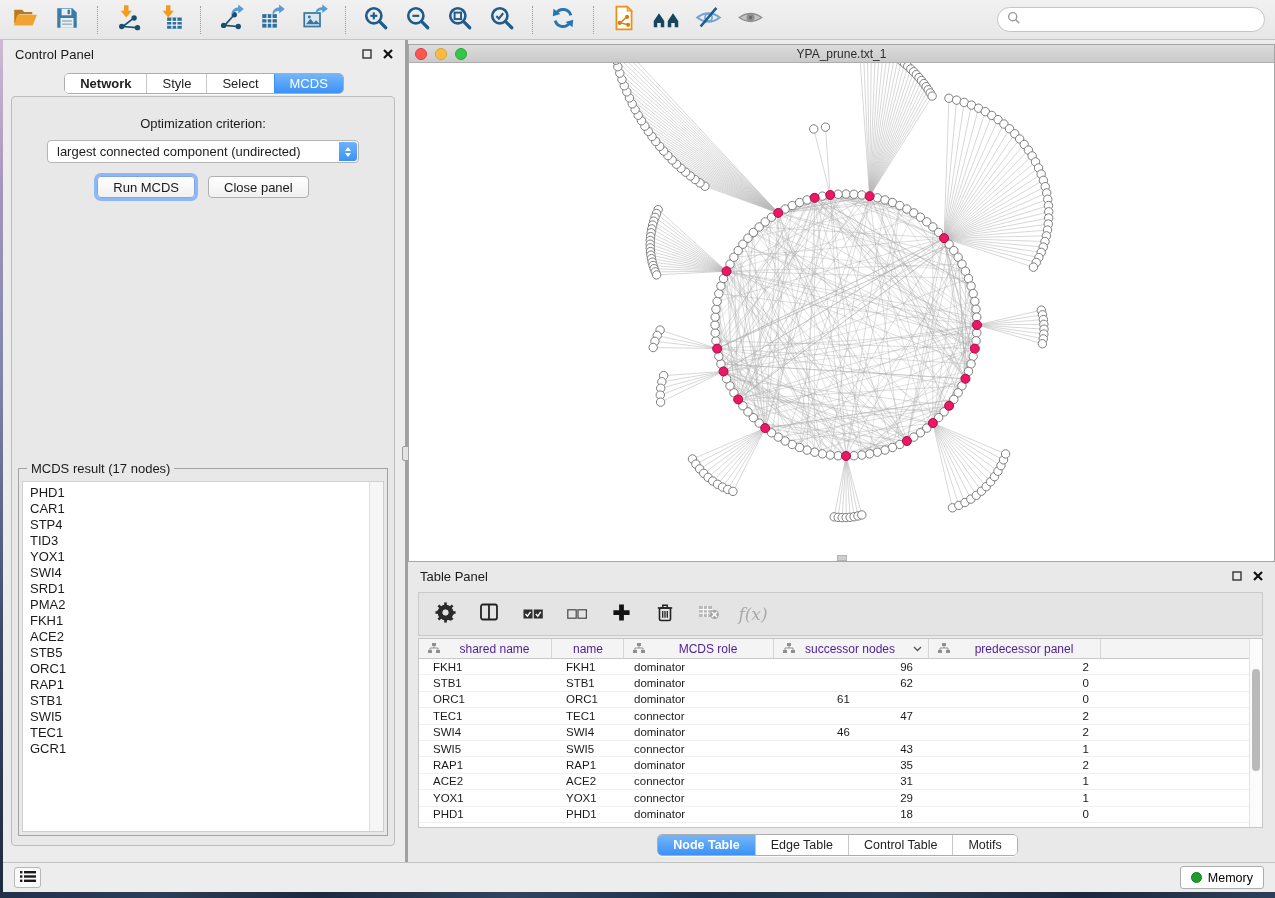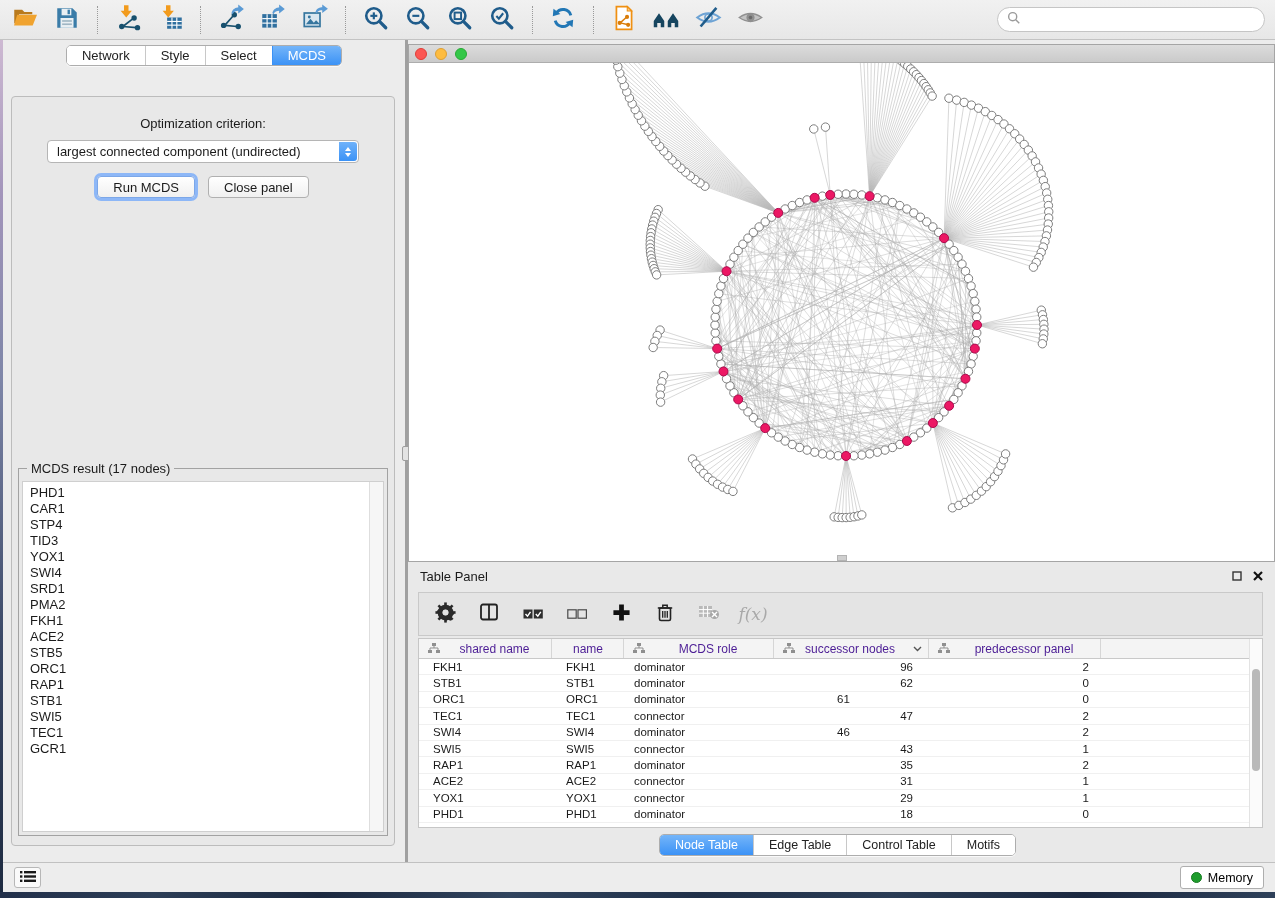--- a/index.html
+++ b/index.html
@@ -23,21 +23,21 @@
     background:linear-gradient(90deg,#22304a 0%,#2c3e57 12%,#1c2940 25%,#31445e 40%,#203049 55%,#2a3c55 70%,#1b2840 85%,#2e4059 100%); }
 
   
   .control-panel { position:absolute; left:3px; top:40px; width:402px; height:822px; background:#ececec; }
   .panel-header { height:28px; display:flex; align-items:center; padding:0 12px; font-size:13px; }
   .ph-icons { margin-left:auto; display:flex; gap:11px; align-items:center; }
   .cp-tabs-row { display:flex; justify-content:center; margin-top:5px; }
   .seg { display:inline-flex; border:1px solid #adadad; border-radius:5px; overflow:hidden; background:#fff; height:21px;
     box-shadow:0 1px 0 rgba(255,255,255,.7); }
   .seg .seg-item { font-size:13px; line-height:20px; padding:0 15px; border-left:1px solid #c8c8c8; cursor:default; color:#222; background:#fff; }
-  .seg .seg-item:first-child { border-left:none; }
+  .seg .seg-item:first-child { border-left:none;font-weight:bold; }
   .seg .seg-item.sel { background:linear-gradient(#74b5f9,#3b92f6); color:#fff; border-left-color:#3b92f6; }
   .cp-content { position:absolute; left:8px; right:10px; top:56px; bottom:16px;
     background:#e8e8e8; border:1px solid #bcbcbc; border-radius:4px; }
   .opt-label { text-align:center; margin-top:19px; font-size:13px; }
   .select-box { margin:9px auto 0; width:312px; height:23px; background:#fff; border:1px solid #b5b5b5; border-radius:4px;
     display:flex; align-items:center; padding-left:9px; font-size:13px; position:relative; }
   .stepper { position:absolute; right:1px; top:1px; bottom:1px; width:18px; border-radius:0 3px 3px 0;
     background:linear-gradient(#6fb2fa,#3b92f6); display:flex; flex-direction:column; align-items:center; justify-content:center; gap:2px; }
   .tri-up { width:0; height:0; border-left:3.5px solid transparent; border-right:3.5px solid transparent; border-bottom:4.5px solid #fff; }
   .tri-dn { width:0; height:0; border-left:3.5px solid transparent; border-right:3.5px solid transparent; border-top:4.5px solid #fff; }
@@ -261,20 +261,34 @@
           <line x1="10" y1="10" x2="14" y2="14" stroke="#9a9a9a" stroke-width="1.6"></line>
         </svg></span>
     <input placeholder="" style="">
   </div>
 </div>
 
 <div class="wall-left"></div>
 <div class="wall-bottom"></div>
 
 <div class="control-panel">
+  <div class="panel-header">
+    <span>Control Panel</span>
+    <span class="ph-icons">
+      <span><svg width="10" height="10" viewBox="0 0 10 10">
+            <rect x="1" y="1" width="8" height="8" fill="none" stroke="#333" stroke-width="1.4"></rect>
+          </svg></span>
+      <span><svg width="10" height="10" viewBox="0 0 10 10">
+            <g stroke="#111" stroke-width="2.1">
+              <line x1="1" y1="1" x2="9" y2="9"></line>
+              <line x1="9" y1="1" x2="1" y2="9"></line>
+            </g>
+          </svg></span>
+    </span>
+  </div>
   <div class="cp-tabs-row">
     <div class="seg" id="cp-tabs">
         <div class="seg-item">Network</div>
         <div class="seg-item">Style</div>
         <div class="seg-item">Select</div>
         <div class="seg-item sel">MCDS</div>
       </div>
   </div>
   <div class="cp-content">
     <div class="opt-label">Optimization criterion:</div>
@@ -322,20 +336,21 @@
 </div>
 
 <div class="right-col">
   <div class="net-window">
     <div class="net-titlebar">
       <span class="lights">
         <span class="light red"></span>
         <span class="light yellow"></span>
         <span class="light green"></span>
       </span>
+      <span class="net-title">YPA_prune.txt_1</span>
     </div>
     <div class="net-canvas">
       <svg class="net" id="net-svg" width="865" height="499">
           <g>
             <line x1="369.22874634272694" y1="149.8926533285104" x2="295.9327219214261" y2="123.21508214910821" stroke="#b8b8b8" stroke-width="0.7" opacity="0.8"></line>
             <line x1="369.22874634272694" y1="149.8926533285104" x2="290.9650568847986" y2="119.9580730253489" stroke="#b8b8b8" stroke-width="0.7" opacity="0.8"></line>
             <line x1="369.22874634272694" y1="149.8926533285104" x2="286.08531279574527" y2="116.53312809012576" stroke="#b8b8b8" stroke-width="0.7" opacity="0.8"></line>
             <line x1="369.22874634272694" y1="149.8926533285104" x2="281.29762644811126" y2="112.94226772925501" stroke="#b8b8b8" stroke-width="0.7" opacity="0.8"></line>
             <line x1="369.22874634272694" y1="149.8926533285104" x2="276.60609181781473" y2="109.18760227238579" stroke="#b8b8b8" stroke-width="0.7" opacity="0.8"></line>
             <line x1="369.22874634272694" y1="149.8926533285104" x2="272.01475823466" y2="105.27133112891121" stroke="#b8b8b8" stroke-width="0.7" opacity="0.8"></line>

